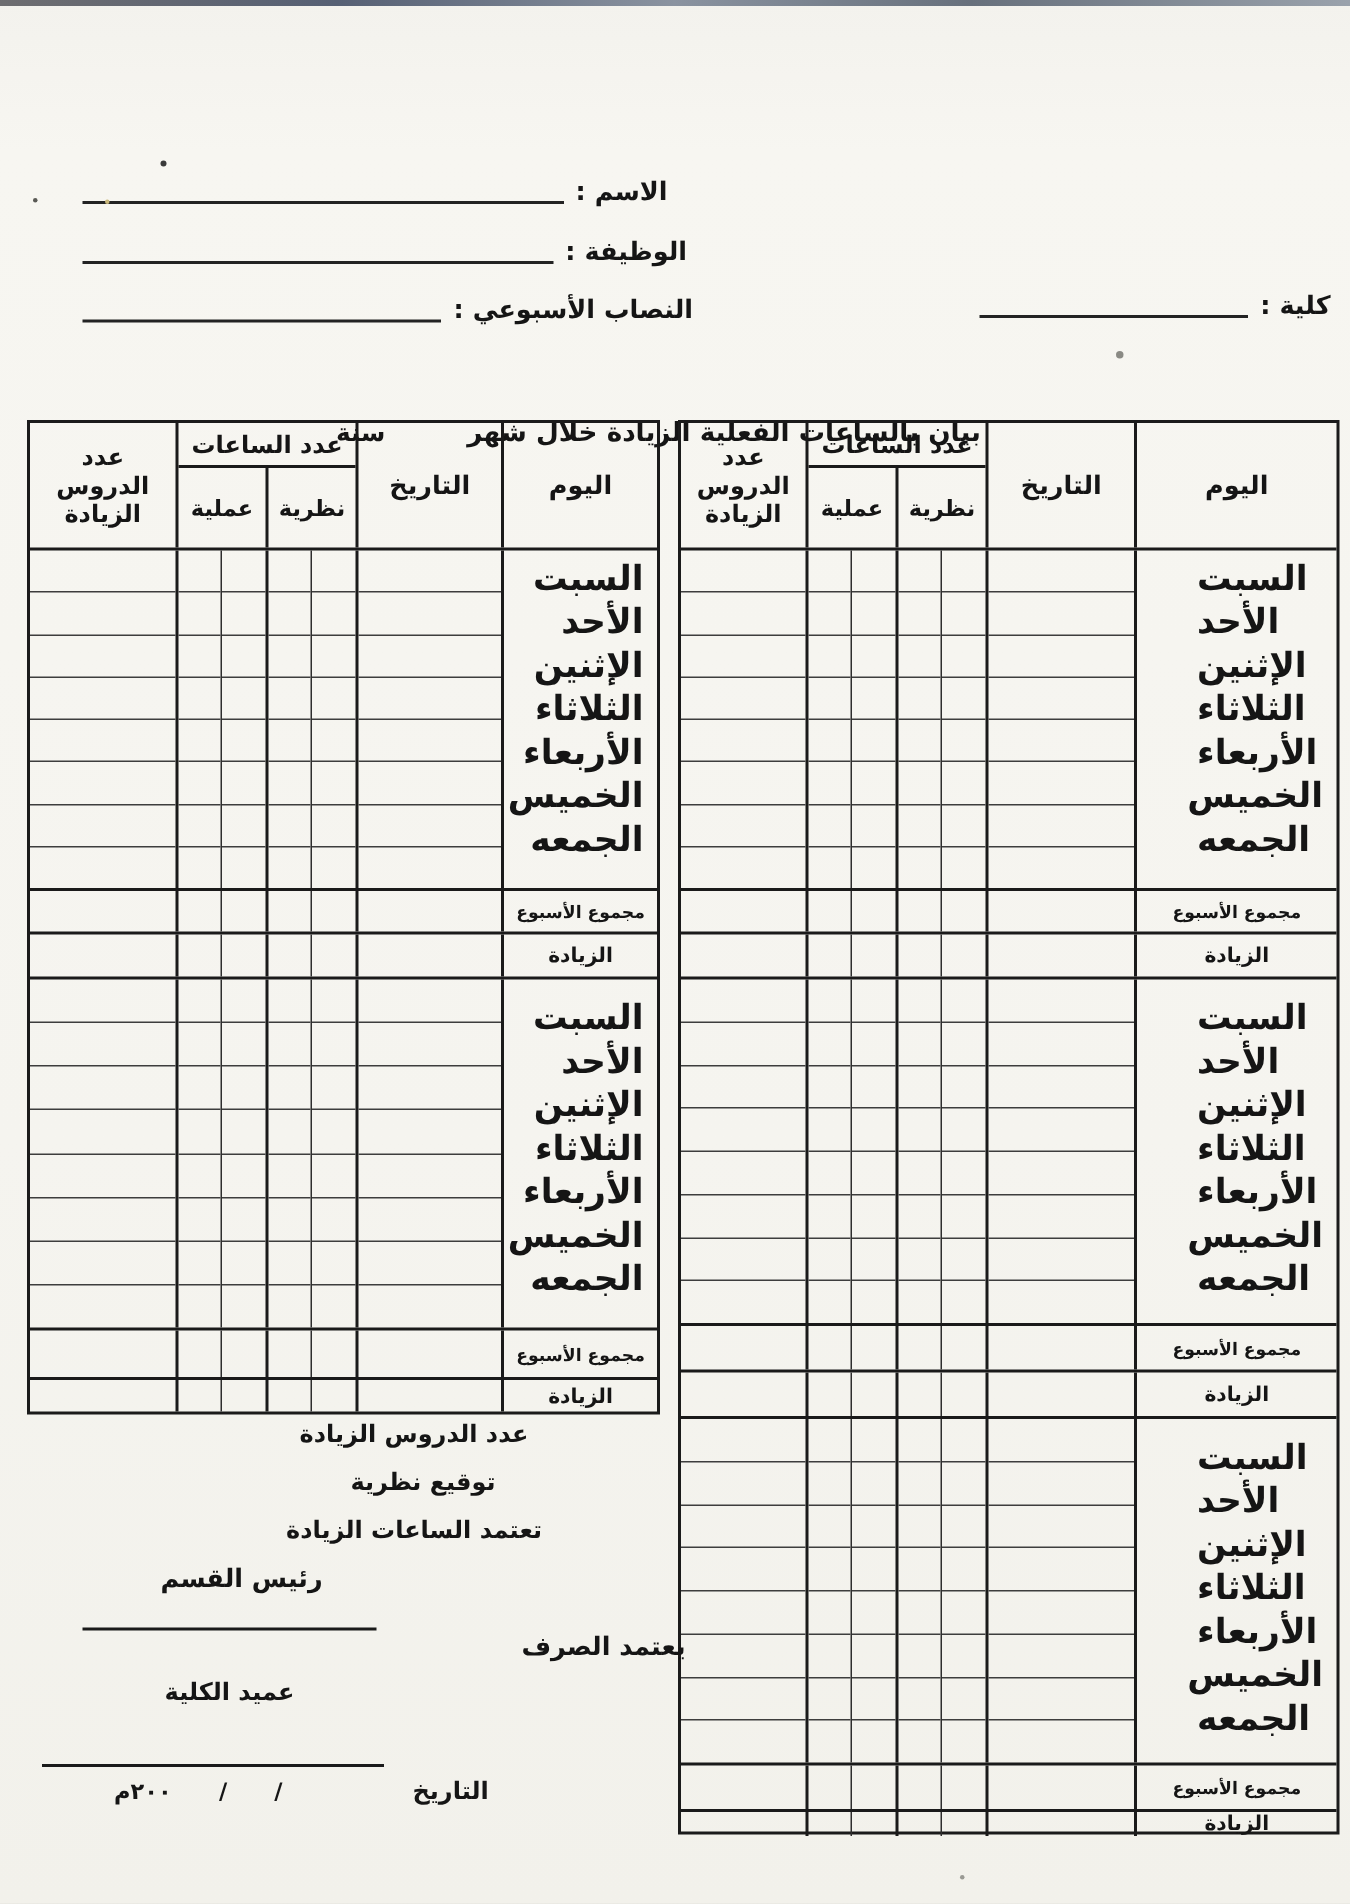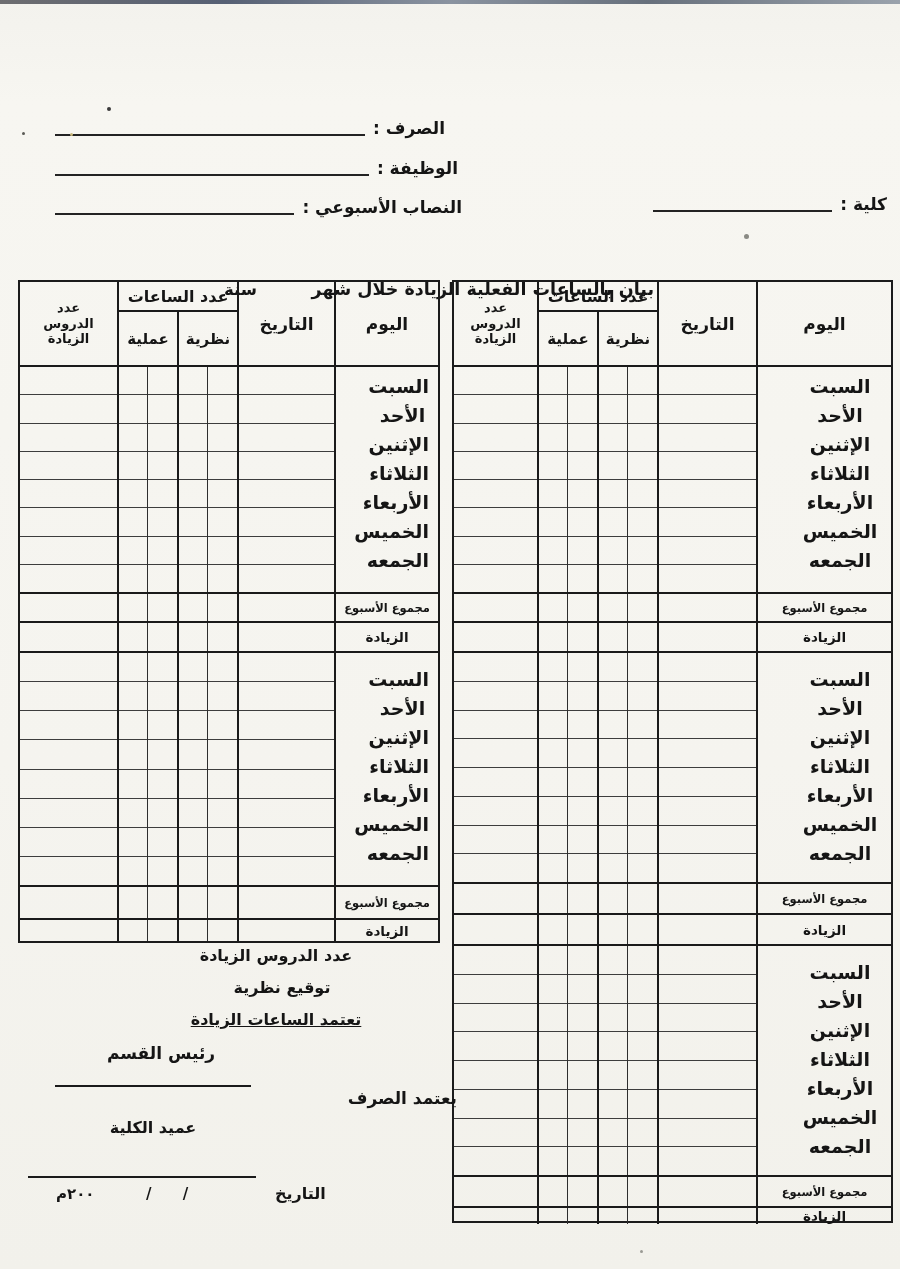--- a/index.html
+++ b/index.html
@@ -44,29 +44,29 @@
   .sub-a{border-left:1.6px solid #2e2e2e;}
   .sub-b{border-left:2.2px solid #1a1a1a;}
   .col-extra{box-sizing:border-box;flex:1;}
   .col-hours{box-sizing:border-box;border-left:2.2px solid #1a1a1a;width:120px;display:flex;flex-direction:column;}
   .hours-top{height:28px;border-bottom:2.2px solid #1a1a1a;display:flex;align-items:center;justify-content:center;
              font-weight:700;font-size:16px;}
   .hours-bot{flex:1;display:flex;}
   .hours-bot .hsub{flex:1;display:flex;align-items:center;justify-content:center;font-weight:700;font-size:15px;box-sizing:border-box;}
   .hours-bot .hsub:first-child{border-left:2.2px solid #1a1a1a;}
   .vcen{display:flex;align-items:center;justify-content:center;font-weight:700;font-size:17px;}
-  .pre{white-space:pre-line;text-align:center;font-size:13px;line-height:1.2;}
+  .pre{white-space:pre-line;text-align:center;font-size:16px;line-height:1.2;}
 
   .dcol{display:flex;flex-direction:column;}
   .dcol .cell{flex:1;border-bottom:1.6px solid #3d3d3d;}
   .dcol .cell:last-child{border-bottom:none;}
 
   .daycol{display:flex;flex-direction:column;padding:5px 9px 0 0;}
   .daycol.pt12{padding-top:12px;}
-  .dayname{height:29px;line-height:29px;font-weight:700;font-size:19px;text-align:center;margin-left:40px;}
+  .dayname{height:29px;line-height:29px;font-weight:700;font-size:23px;text-align:left;margin-left:40px;}
   .tlabel{display:flex;align-items:center;justify-content:center;font-weight:700;}
   .lab-sm{font-size:11.5px;}
   .lab-md{font-size:13.5px;}
 
   
   .sig{position:absolute;font-weight:700;white-space:nowrap;}
   .sigline{position:absolute;border-top:2.4px solid #1a1a1a;}
 </style>
 </head>
 <body>
@@ -74,21 +74,21 @@
 <div class="page">
   <div class="top-strip"></div>
 
 
   <div class="college-row">
     <span class="flabel">كلية :</span>
     <span class="wline"></span>
   </div>
 
   <div class="frow" style="left:55px;top:110px;width:390px;">
-    <span class="flabel">الصرف :</span>
+    <span class="flabel">الاسم :</span>
     <span class="wline"></span>
   </div>
   <div class="frow" style="left:55px;top:150px;width:403px;">
     <span class="flabel">الوظيفة :</span>
     <span class="wline"></span>
   </div>
   <div class="frow" style="left:55px;top:189px;width:407px;">
     <span class="flabel">النصاب الأسبوعي :</span>
     <span class="wline"></span>
   </div>
@@ -578,28 +578,28 @@
       <div class="subcol sub-a"></div>
         <div class="subcol sub-b"></div>
       <div class="subcol sub-a"></div>
         <div class="subcol sub-b"></div>
       <div class="col-extra"></div>
     </div>
   </div>
 
   <div class="sig" style="left:190px;top:946px;width:172px;text-align:center;font-size:16px;">عدد الدروس الزيادة</div>
   <div class="sig" style="left:222px;top:978px;width:120px;text-align:center;font-size:16px;">توقيع نظرية</div>
-  <div class="sig" style="left:188px;top:1010px;width:176px;text-align:center;font-size:16px;text-decoration:underline;">تعتمد الساعات الزيادة</div>
+  <div class="sig" style="left:188px;top:1010px;width:176px;text-align:center;font-size:16px;">تعتمد الساعات الزيادة</div>
   <div class="sig" style="left:104px;top:1043px;width:114px;text-align:center;font-size:17px;">رئيس القسم</div>
   <div class="sigline" style="left:55px;top:1085px;width:196px;"></div>
   <div class="sig" style="left:345px;top:1088px;width:112px;font-size:17px;">يعتمد الصرف</div>
   <div class="sig" style="left:96px;top:1118px;width:114px;text-align:center;font-size:16px;">عميد الكلية</div>
   <div class="sigline" style="left:28px;top:1176px;width:228px;"></div>
   <div class="sig" style="left:275px;top:1184px;font-size:16px;">التاريخ</div>
   <div class="sig" style="left:146px;top:1185px;font-size:15px;white-space:pre;">/      /</div>
-  <div class="sig" style="left:56px;top:1185px;font-size:15px;">٢٠٠م</div>
+  <div class="sig" style="left:76px;top:1185px;font-size:15px;">٢٠٠م</div>
 
   <div class="speck" style="left:107px;top:107px;width:4px;height:4px;background:#3a3a3a;"></div>
   <div class="speck" style="left:744px;top:234px;width:5px;height:5px;background:#8a8a84;"></div>
   <div class="speck" style="left:22px;top:132px;width:3px;height:3px;background:#5a5a55;"></div>
   <div class="speck" style="left:640px;top:1250px;width:3px;height:3px;background:#9a9a94;"></div>
   <div class="speck" style="left:70px;top:133px;width:3px;height:3px;background:#c9b77a;"></div>
 </div>
 
 </body></html>

